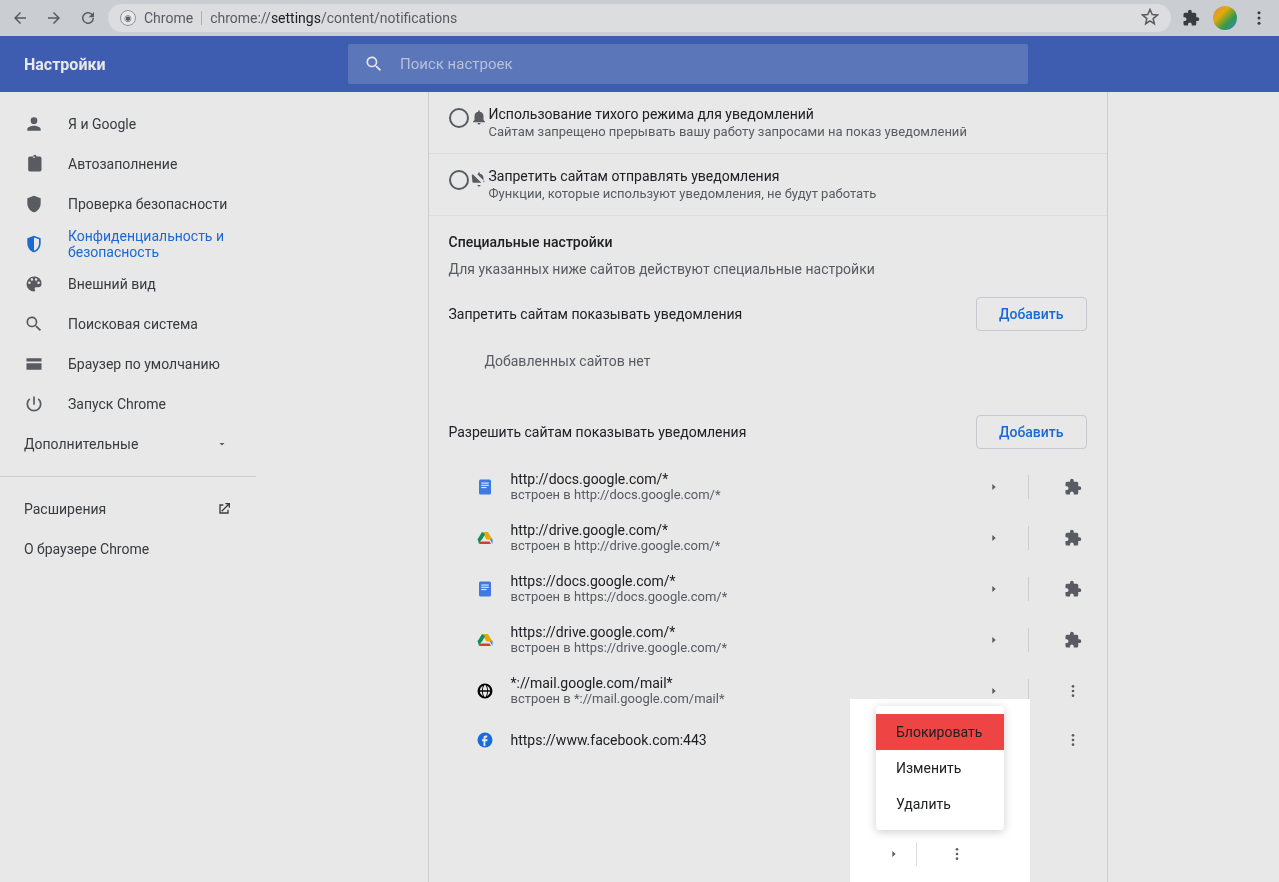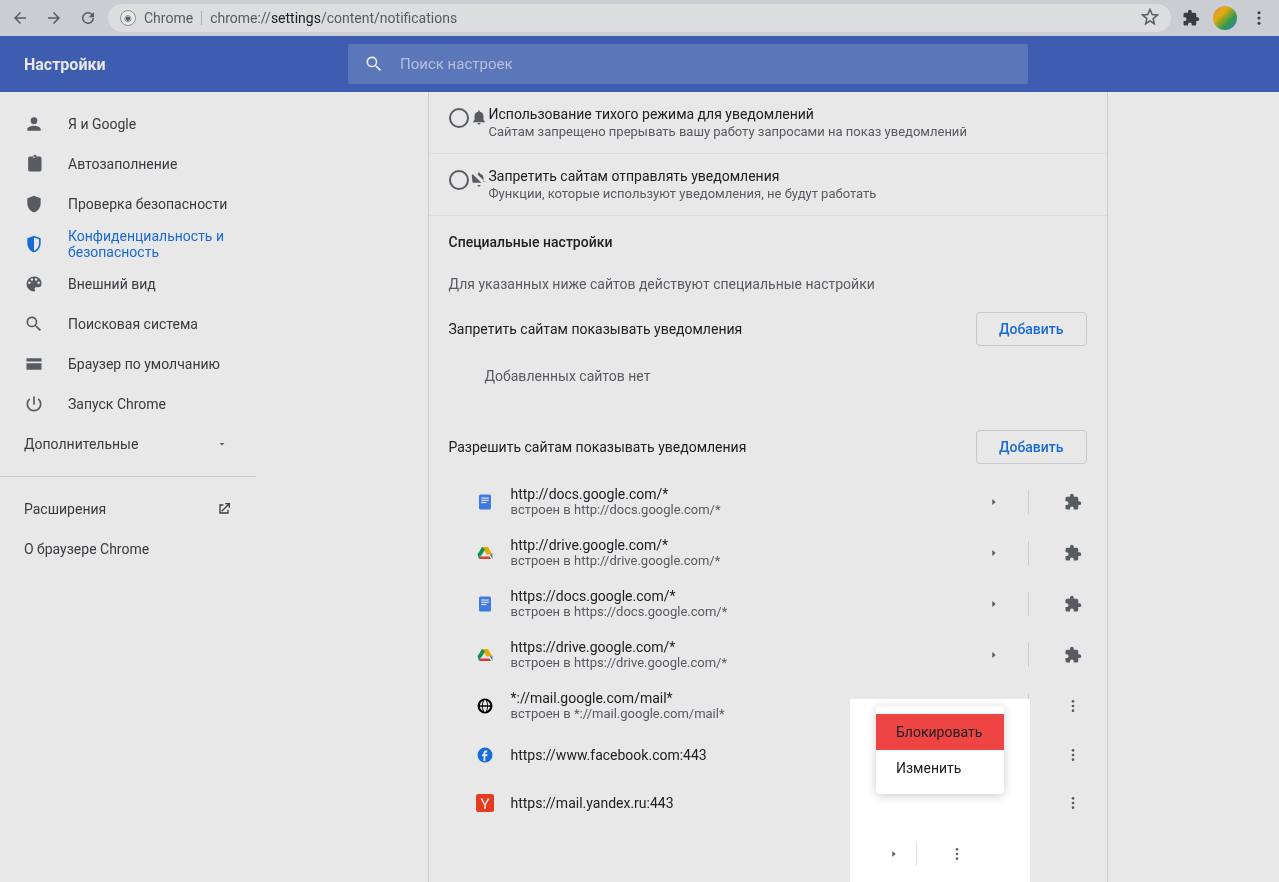--- a/index.html
+++ b/index.html
@@ -40,21 +40,21 @@
 .panel { width: 680px; background: #fff; border-left: 1px solid #e0e0e0; border-right: 1px solid #e0e0e0; padding-bottom: 40px; }
 
 .option-row { display: flex; align-items: flex-start; padding: 14px 20px; border-bottom: 1px solid #f1f3f4; }
 .radio { width: 20px; height: 20px; border: 2px solid #5f6368; border-radius: 50%; flex-shrink: 0; margin-top: 2px; }
 .option-icon { width: 20px; color: #5f6368; display:flex;justify-content:center;margin-top:2px; }
 .option-text { flex: 1; }
 .option-title { font-size: 14px; color: #202124; margin-bottom: 2px; }
 .option-sub { font-size: 13px; color: #5f6368; }
 
 .section { padding: 18px 20px 8px; }
-.section-title { font-size: 14px; color: #202124; margin-bottom: 26px; font-weight: 500; }
+.section-title { font-size: 14px; color: #202124; margin-bottom: 11px; font-weight: 500; }
 .section-sub { font-size: 14px; color: #5f6368; }
 
 .list-header { display: flex; align-items: center; justify-content: space-between; padding: 12px 20px; }
 .list-header-title { font-size: 14px; color: #202124; }
 .add-btn { border: 1px solid #dadce0; background: #fff; color: #1a73e8; font-size: 14px; font-weight: 500; padding: 8px 22px; border-radius: 4px; cursor: pointer; }
 .empty { padding: 10px 20px 10px 56px; font-size: 14px; color: #5f6368; }
 
 .site-row { display: flex; align-items: center; padding: 10px 20px 10px 46px; gap: 16px; }
 .site-icon { width: 20px; height: 20px; display:flex;align-items:center;justify-content:center; }
 .site-info { flex: 1; }
@@ -407,58 +407,35 @@
             </span>
             <span class="row-sep"></span>
             <span class="row-action" style="margin-left:10px">
               <svg width="16" height="16" viewBox="0 0 24 24">
                 <circle cx="12" cy="5" r="2"></circle>
                 <circle cx="12" cy="12" r="2"></circle>
                 <circle cx="12" cy="19" r="2"></circle>
               </svg>
             </span>
           </div>
-          <div class="site-row">
-            <span class="site-icon">
-              <svg width="18" height="18" viewBox="0 0 24 24">
-                <rect width="24" height="24" fill="#fc3f1d" rx="3"></rect>
-                <path fill="#fff" d="M6 6l5 9v5h2v-5l5-9h-2.5L12 13 8.5 6z"></path>
-              </svg>
-            </span>
-            <div class="site-info">
-              <div class="site-url">https://mail.yandex.ru:443</div>
-            </div>
-            <span class="row-action">
-              <svg width="10" height="10" viewBox="0 0 24 24">
-                <path d="M8 5l8 7-8 7z"></path>
-              </svg>
-            </span>
-            <span class="row-sep"></span>
-            <span class="row-action" style="margin-left:10px">
-              <svg width="16" height="16" viewBox="0 0 24 24">
-                <circle cx="12" cy="5" r="2"></circle>
-                <circle cx="12" cy="12" r="2"></circle>
-                <circle cx="12" cy="19" r="2"></circle>
-              </svg>
-            </span>
-          </div>
         </div>
 
     </div>
 
   </div>
 </div>
 
 <div class="dim"></div>
 
 <div class="undim-region" style="left:850px; top:699px; width:180px; height:183px;"></div>
 
 <div class="context-menu" style="left:876px; top:706px;">
   <div class="context-menu-item hover">Блокировать</div>
   <div class="context-menu-item">Изменить</div>
+  <div class="context-menu-item">Удалить</div>
 </div>
 
 <div style="position:absolute; left:880px; top:840px; z-index:3; display:flex; align-items:center; gap:4px;">
   <span class="row-action">
       <svg width="10" height="10" viewBox="0 0 24 24">
         <path d="M8 5l8 7-8 7z"></path>
       </svg>
     </span>
   <span class="row-sep"></span>
   <span class="row-action" style="margin-left:18px">

